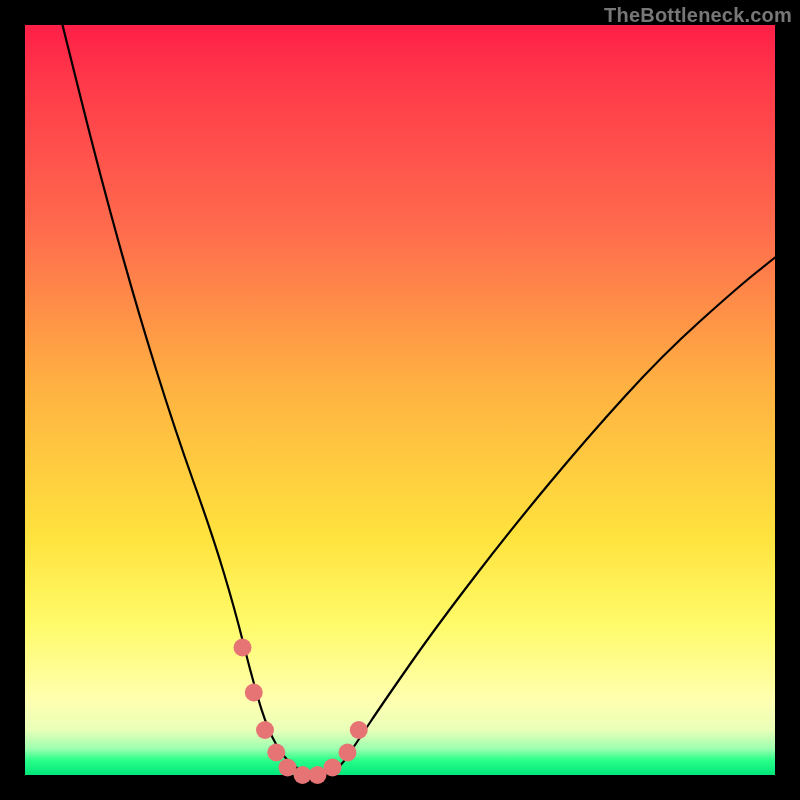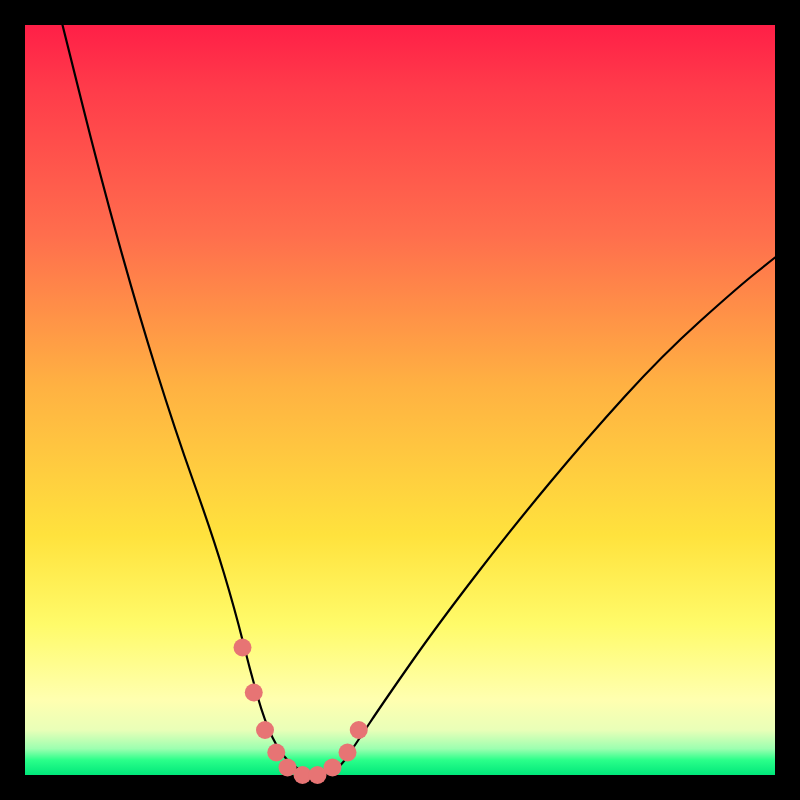--- a/index.html
+++ b/index.html
@@ -55,20 +55,21 @@
     width: 750px;
     height: 750px;
     overflow: visible;
   }
 </style>
 </head>
 <body>
 
 <div class="frame">
 
+  <div class="watermark">TheBottleneck.com</div>
 
   <div class="plot">
     <svg class="curve" viewBox="0 0 750 750" preserveAspectRatio="none">
       <path id="curve-path" fill="none" stroke="#000" stroke-width="2.2" stroke-linecap="round" stroke-linejoin="round" d="M 37.5 0 Q 37.5 0 56.25 75 Q 75 150 93.75 217.5 Q 112.5 285 131.25 345 Q 150 405 168.75 457.5 Q 187.5 510 198.75 547.5 Q 210.00000000000003 585 217.5 615 Q 225 645 232.5 671.25 Q 240 697.5 247.5 712.5 Q 255.00000000000003 727.5 262.5 735 Q 270 742.5 277.5 746.25 Q 285 750 292.5 750 Q 300 750 307.5 746.25 Q 315 742.5 322.5 731.25 Q 330 720 345 697.5 Q 360 675 386.25 637.5 Q 412.50000000000006 600 450 551.25 Q 487.5 502.5 525 457.5 Q 562.5 412.5 600 371.25 Q 637.5 329.99999999999994 675 296.25 Q 712.5 262.5 731.25 247.5 L 750 232.5"></path>
       <g id="marker-group">
           <circle cx="217.49999999999997" cy="622.5" r="9" fill="#e77474"></circle>
           <circle cx="228.75" cy="667.5" r="9" fill="#e77474"></circle>
           <circle cx="240" cy="705" r="9" fill="#e77474"></circle>
           <circle cx="251.25000000000003" cy="727.5" r="9" fill="#e77474"></circle>
           <circle cx="262.5" cy="742.5" r="9" fill="#e77474"></circle>

